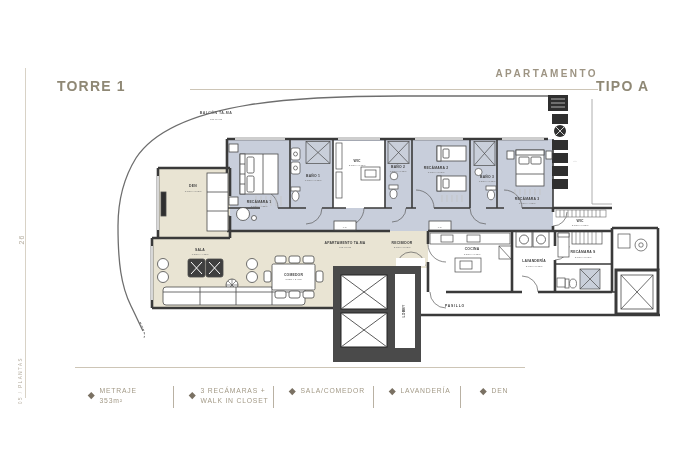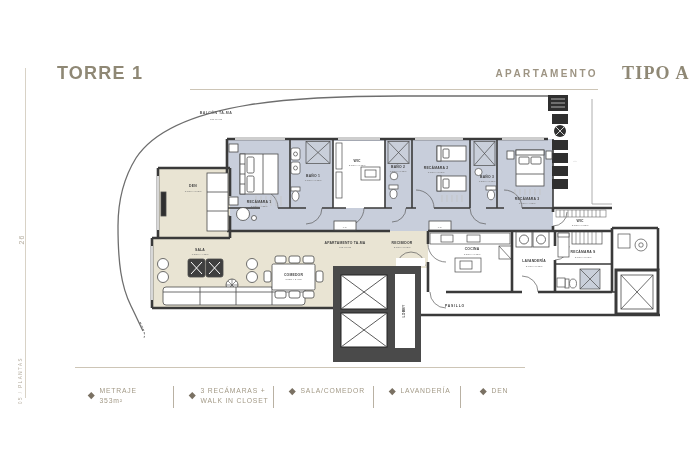--- a/index.html
+++ b/index.html
@@ -1,19 +1,19 @@
 <!DOCTYPE html>
 <html><head>
 <meta charset="utf-8">
 <style>
   html,body{margin:0;padding:0;}
   body{width:700px;height:466px;background:#ffffff;position:relative;overflow:hidden;
        font-family:"Liberation Sans","DejaVu Sans",sans-serif;}
   .abs{position:absolute;}
-  .title{font-size:18px;letter-spacing:1.2px;color:#8f8875;font-weight:600;}
+  .title{font-size:14px;letter-spacing:1.2px;color:#8f8875;font-weight:600;margin-top:15px;}
   .sub{font-size:10px;letter-spacing:2.4px;color:#9d9483;font-weight:600;}
   .hline{height:1px;background:#cdc5b6;}
   .vline{width:1px;background:#d8d2c6;}
   .side-num{font-size:7px;color:#b4ac9e;transform:rotate(-90deg);letter-spacing:1px;}
   .side-cap{font-size:4.5px;color:#b4ac9e;transform:rotate(-90deg);letter-spacing:1.5px;white-space:nowrap;}
   .legend{display:flex;align-items:center;color:#a29986;}
   .legend-item{display:flex;align-items:center;gap:6px;position:absolute;top:0;}
   .legend-text{font-size:6.8px;letter-spacing:0.8px;line-height:1.4;}
   .legend-text span{display:block;}
   .legend-text span:empty{display:none;}
@@ -22,21 +22,21 @@
   svg text{font-family:"Liberation Sans","DejaVu Sans",sans-serif;fill:#3f3f3f;}
   .rlab{font-size:3.4px;font-weight:700;letter-spacing:0.2px;}
   .rdim{font-size:2.5px;fill:#767676;font-weight:400;}
   .blab{font-size:3.6px;fill:#5a5a5a;font-weight:700;letter-spacing:0.4px;}
 </style>
 </head>
 <body>
 
 <div class="abs title" style="left:57px;top:63px;">TORRE 1</div>
 <div class="abs sub" style="right:102px;top:68px;">APARTAMENTO</div>
-<div class="abs title" style="left:622px;top:63px;font-family:Liberation Serif, serif;">TIPO A</div>
+<div class="abs title" style="left:596px;top:63px;">TIPO A</div>
 <div class="abs hline" style="left:190px;top:89px;width:408px;"></div>
 
 <div class="abs vline" style="left:25px;top:68px;height:330px;"></div>
 <div class="abs side-num" style="left:8px;top:236px;width:26px;text-align:center;">26</div>
 <div class="abs side-cap" style="left:-12px;top:378px;width:64px;text-align:center;">05 / PLANTAS</div>
 
 <svg class="abs" style="left:0;top:0;" width="700" height="466" viewBox="0 0 700 466">
 
   <g>
     <path d="M548,96 L400,96 C310,96 175,99 136,158 C123,179 118,200 118,226 C118,262 121,286 131,306 C135,314 139,323 143,331" fill="none" stroke="#6e6e6e" stroke-width="1.3"></path>

